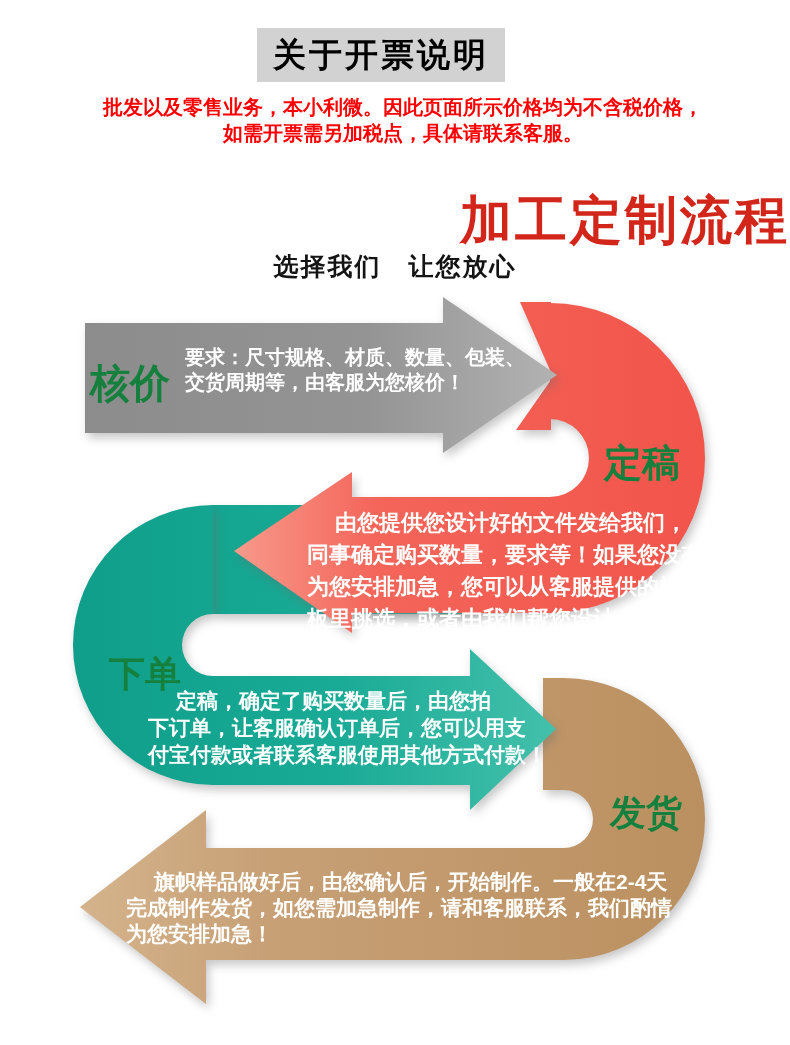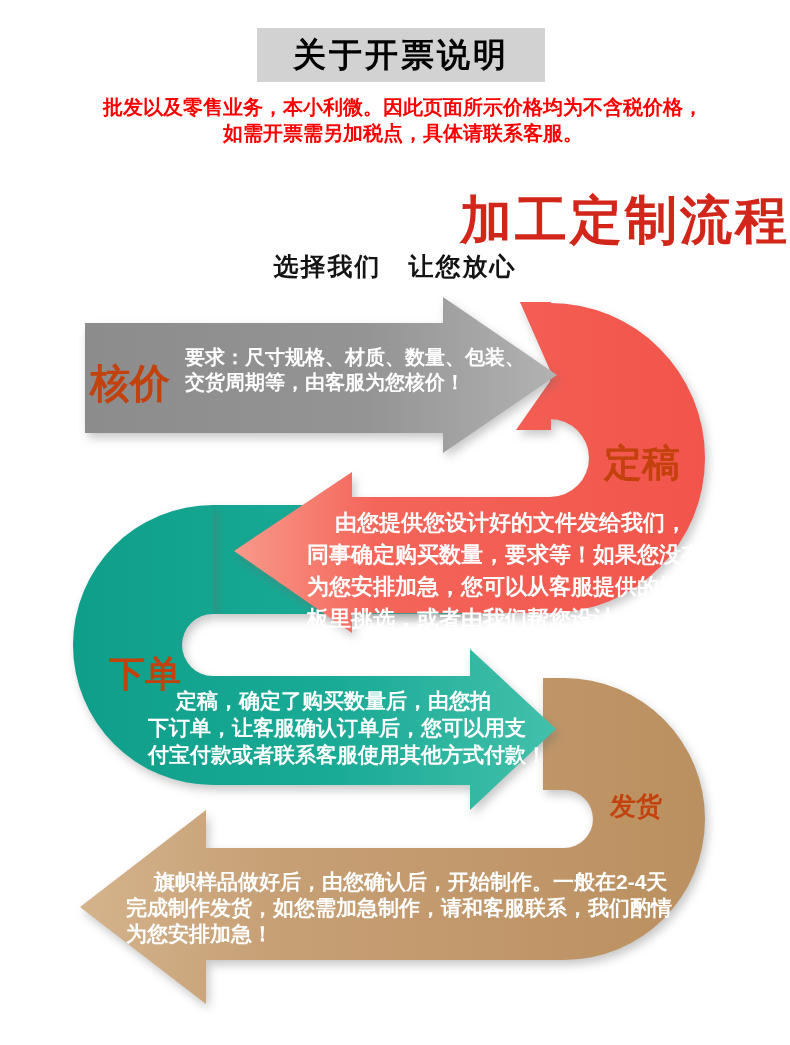--- a/index.html
+++ b/index.html
@@ -2,21 +2,21 @@
 <html><head>
 <meta charset="utf-8">
 <style>
   html,body{margin:0;padding:0;background:#fff;}
   .screen{
     position:relative;width:790px;height:1045px;background:#ffffff;overflow:hidden;
     font-family:"Liberation Sans",sans-serif;
   }
   
   .banner{
-    position:absolute;left:257px;top:28px;width:288px;height:54px;
+    position:absolute;left:257px;top:28px;width:248px;height:54px;
     background:#d2d2d2;display:flex;align-items:center;justify-content:center;
   }
   .banner-text{font-size:33px;font-weight:700;color:#000;letter-spacing:3px;white-space:nowrap;}
   
   .notice{
     position:absolute;left:0;top:94px;width:790px;text-align:center;
     color:#fb0000;font-weight:700;font-size:20px;line-height:26px;
   }
   .notice div{white-space:nowrap;margin-left:16px;}
   
@@ -25,25 +25,25 @@
     font-size:52px;font-weight:700;color:#d2261b;letter-spacing:3px;white-space:nowrap;
   }
   .flow-subtitle{
     position:absolute;left:0;top:250px;width:790px;text-align:center;
     font-size:25px;font-weight:700;color:#141414;letter-spacing:2px;white-space:nowrap;
   }
   
   svg.diagram{position:absolute;left:0;top:0;}
   .sh{filter:drop-shadow(3px 5px 5px rgba(107,107,107,0.38));}
   
-  .step-label{position:absolute;color:#c2410c;font-weight:700;white-space:nowrap;}
+  .step-label{position:absolute;color:#15803d;font-weight:700;white-space:nowrap;}
   .lbl1{left:90px;top:356px;font-size:40px;}
   .lbl2{left:604px;top:438px;font-size:38px;}
   .lbl3{left:109px;top:650px;font-size:36px;}
-  .lbl4{left:610px;top:789px;font-size:26px;}
+  .lbl4{left:610px;top:789px;font-size:36px;}
   .step-text{position:absolute;color:#ffffff;font-weight:700;}
   .step-text .ln{white-space:nowrap;}
   .step-text .ind{text-indent:28px;}
   .txt1{left:185px;top:345px;font-size:20px;line-height:25px;}
   .txt2{left:307px;top:507px;font-size:22px;line-height:32px;}
   .txt3{left:148px;top:687px;font-size:21px;line-height:27px;}
   .txt4{left:126px;top:869px;font-size:21px;line-height:26px;}
 </style>
 </head>
 <body>

